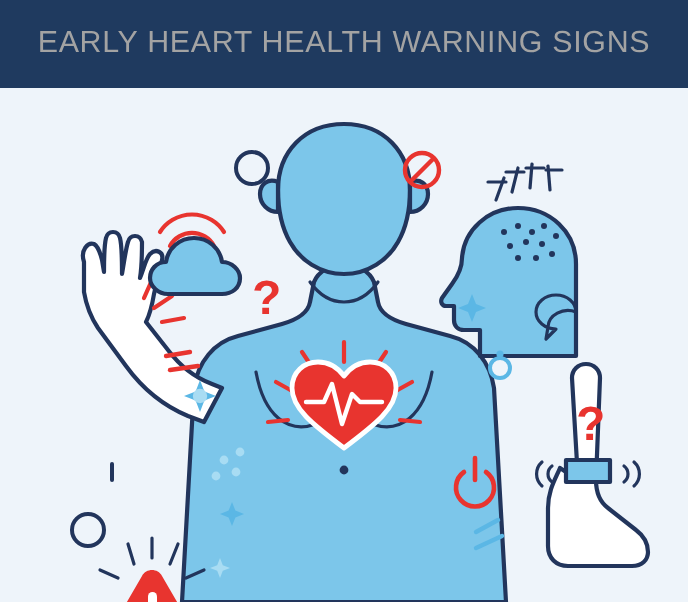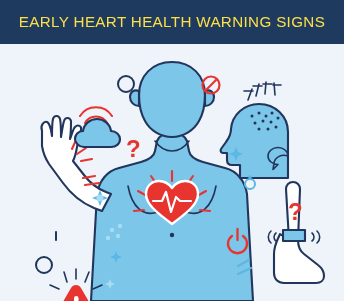--- a/index.html
+++ b/index.html
@@ -24,21 +24,21 @@
     top: 0;
     width: 344px;
     height: 44px;
     background: #1f3a5f;
     display: flex;
     align-items: center;
     justify-content: center;
     box-sizing: border-box;
   }
   #header-title {
-    color: #fde047;
+    color: #a3a3a3;
     font-family: "Liberation Sans", sans-serif;
     font-size: 15.2px;
     font-weight: 400;
     letter-spacing: 0.35px;
     white-space: nowrap;
     line-height: 1;
   }
   
   #stage {
     position: absolute;

